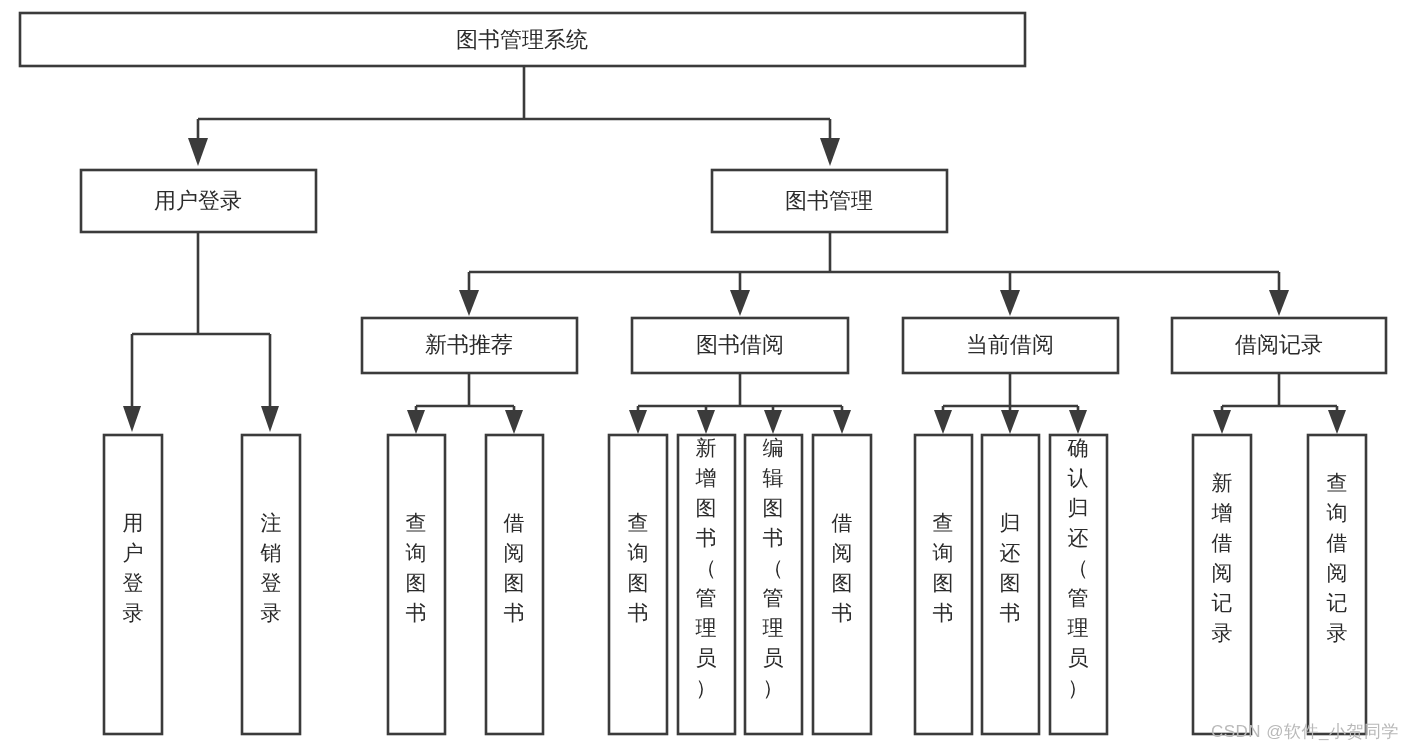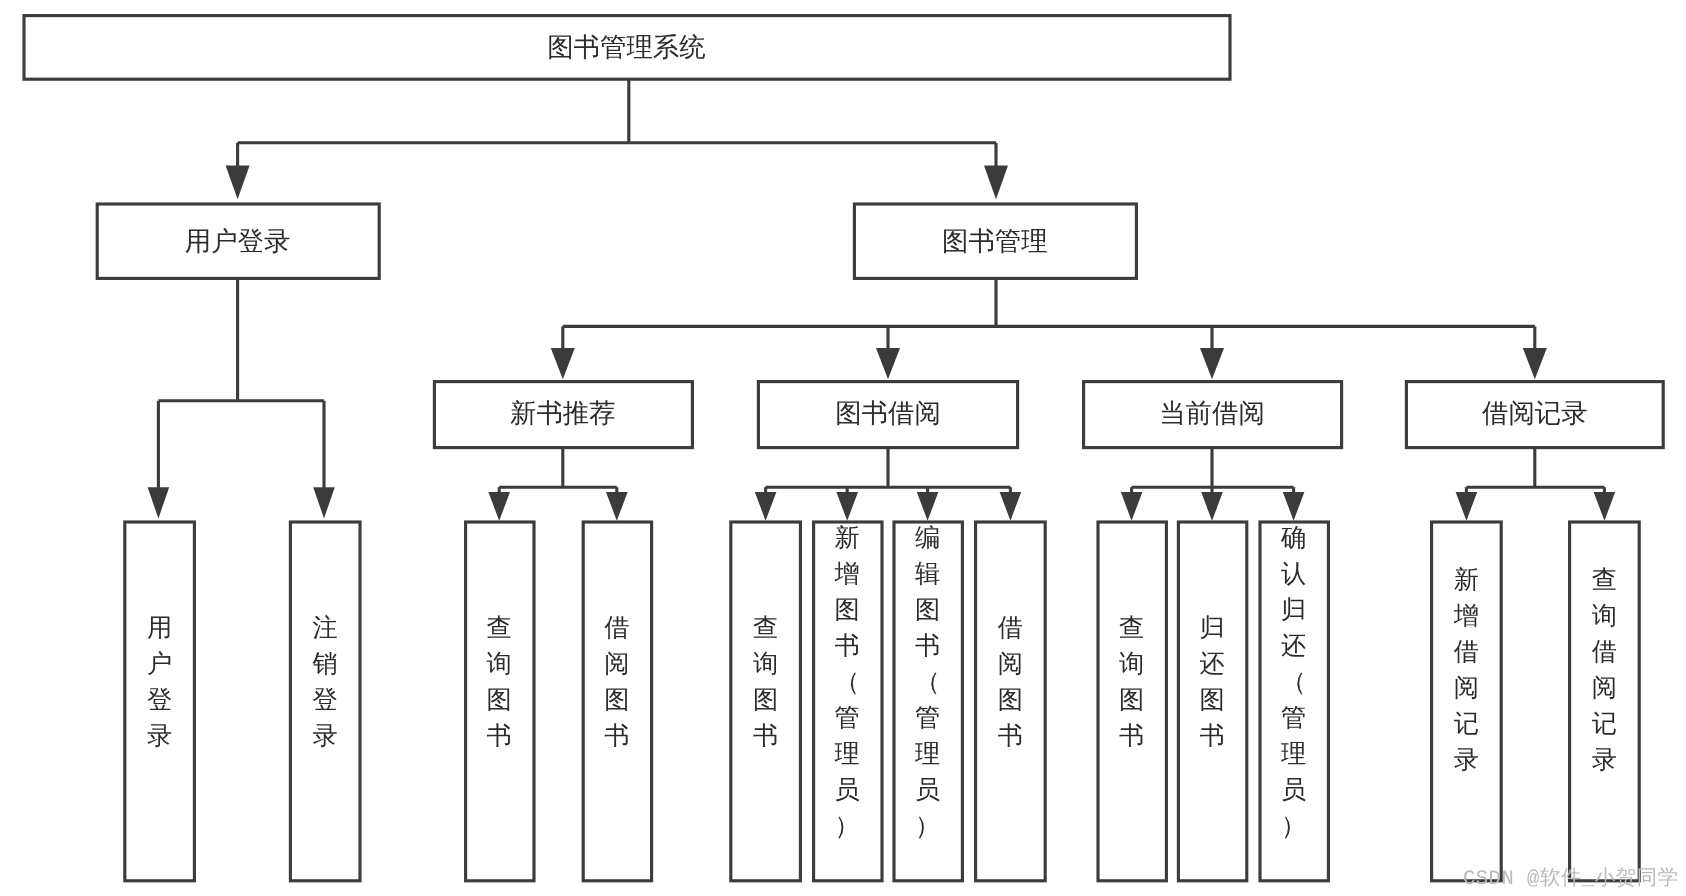--- a/index.html
+++ b/index.html
@@ -51,21 +51,21 @@
     stroke-linecap: butt;
   }
   .arrow-head {
     fill: #3b3b3b;
     stroke: none;
   }
   .watermark {
     position: absolute;
     right: 6px;
     bottom: 4px;
-    font-family: Liberation Mono, monospace;
+    font-family: Liberation Sans, sans-serif;
     font-size: 17px;
     color: #b9b9b9;
     white-space: nowrap;
     letter-spacing: 0.5px;
     user-select: none;
   }
 </style>
 </head>
 <body>
 

